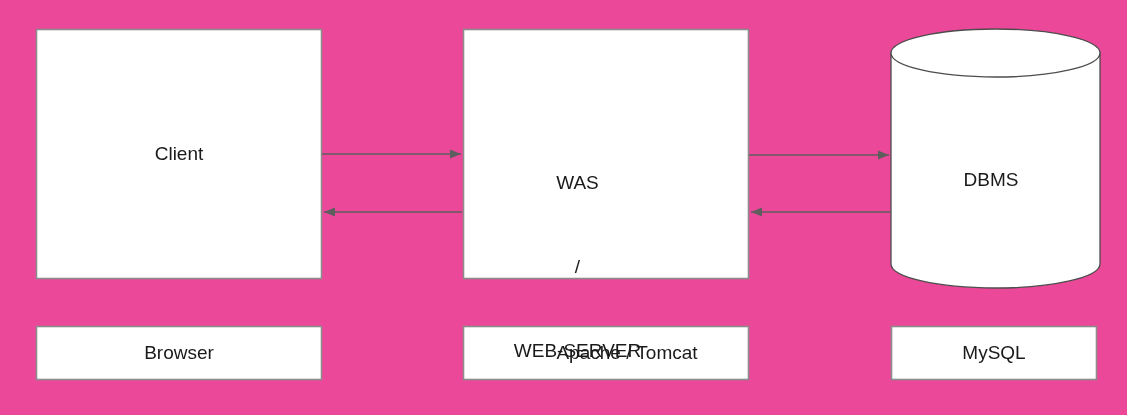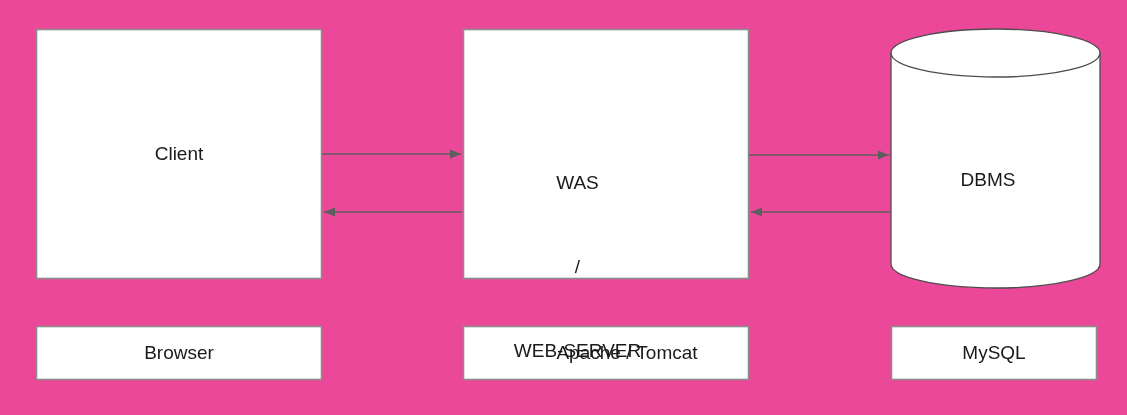--- a/index.html
+++ b/index.html
@@ -111,21 +111,21 @@
   <div class="node-label label-center" style="left:36px; top:29px; width:286px; height:250px;">
     <span>Client</span>
   </div>
 
   <div class="node-label" style="left:463px; top:113px; width:229px; height:84px;">
     <div>WAS</div>
     <div>/</div>
     <div>WEB-SERVER</div>
   </div>
 
-  <div class="node-label label-center" style="left:860px; top:160px; width:200px; height:40px;padding-left:28px;">
+  <div class="node-label label-center" style="left:891px; top:160px; width:200px; height:40px;">
     <span>DBMS</span>
   </div>
 
   <div class="tech-label label-center" style="left:36px; top:326px; width:286px; height:54px;">
     <span>Browser</span>
   </div>
 
   <div class="tech-label label-center" style="left:463px; top:326px; width:328px; height:54px;">
     <span>Apache / Tomcat</span>
   </div>

